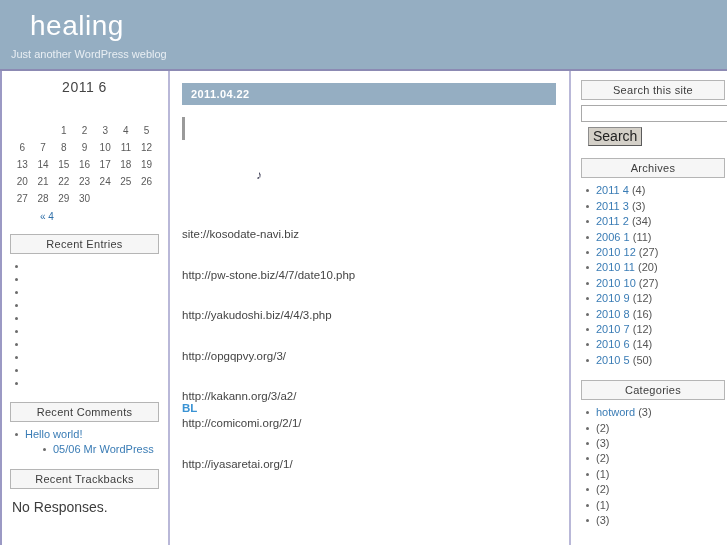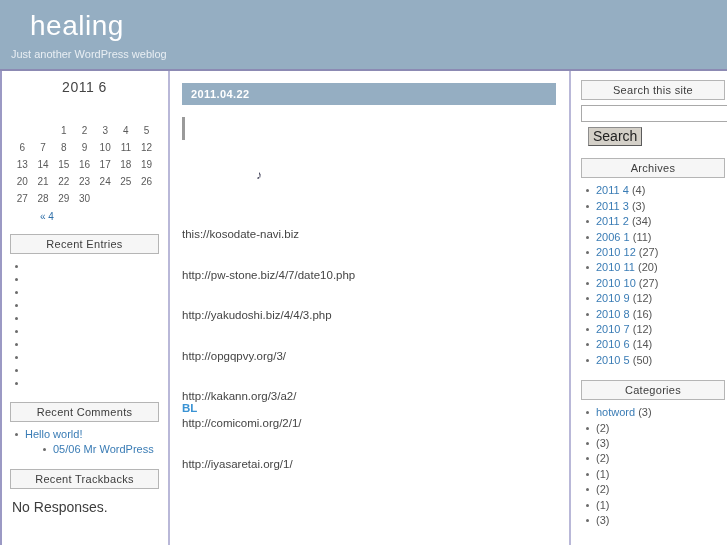--- a/index.html
+++ b/index.html
@@ -398,21 +398,21 @@
     <div class="widget-title">Recent Trackbacks</div>
     <div id="no-responses">No Responses.</div>
   </div>
 
   <div id="main-content">
     <div id="post-date-bar">2011.04.22</div>
     <div id="post-empty-mark"></div>
     <div id="music-note">♪</div>
 
     <ul class="link-list">
-      <li><span>this://kosodate-navi.biz</span></li>
+      <li><span>site://kosodate-navi.biz</span></li>
       <li><span>http://pw-stone.biz/4/7/date10.php</span></li>
       <li><span>http://yakudoshi.biz/4/4/3.php</span></li>
       <li><span>http://opgqpvy.org/3/</span></li>
       <li class="tight"><span>http://kakann.org/3/a2/</span></li>
       <li>
         <span class="sub-label">BL</span>
         <span>http://comicomi.org/2/1/</span>
       </li>
       <li><span>http://iyasaretai.org/1/</span></li>
     </ul>

